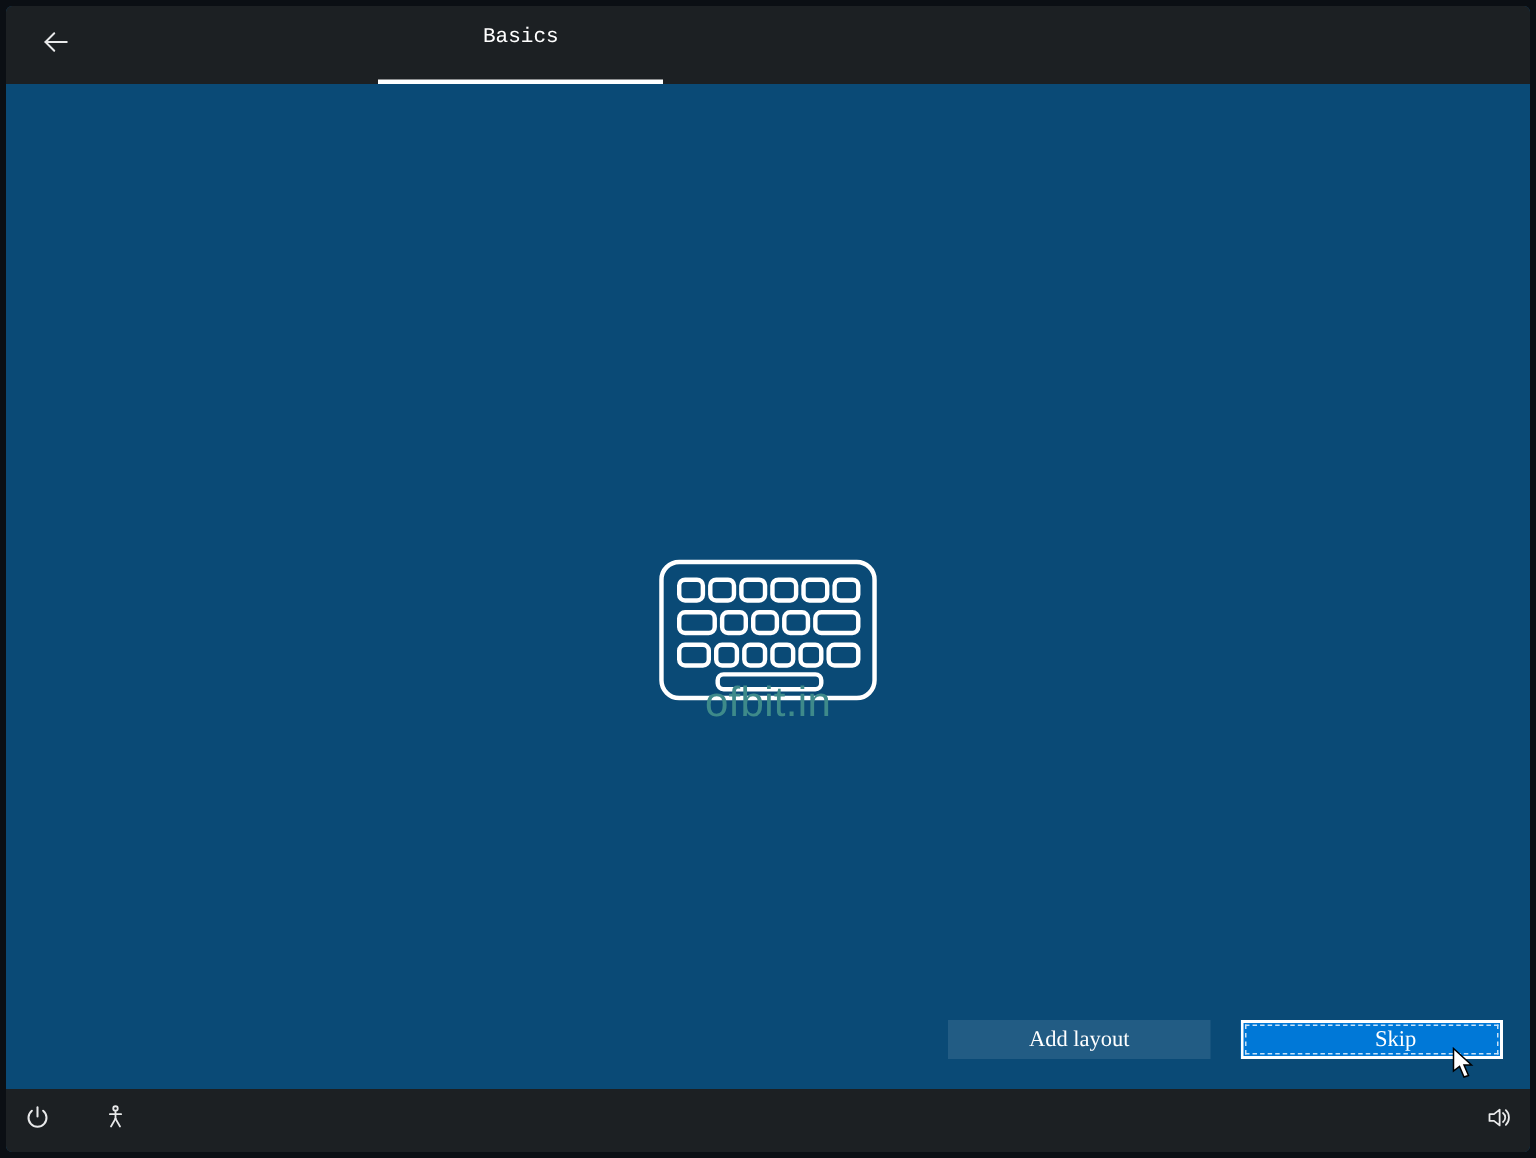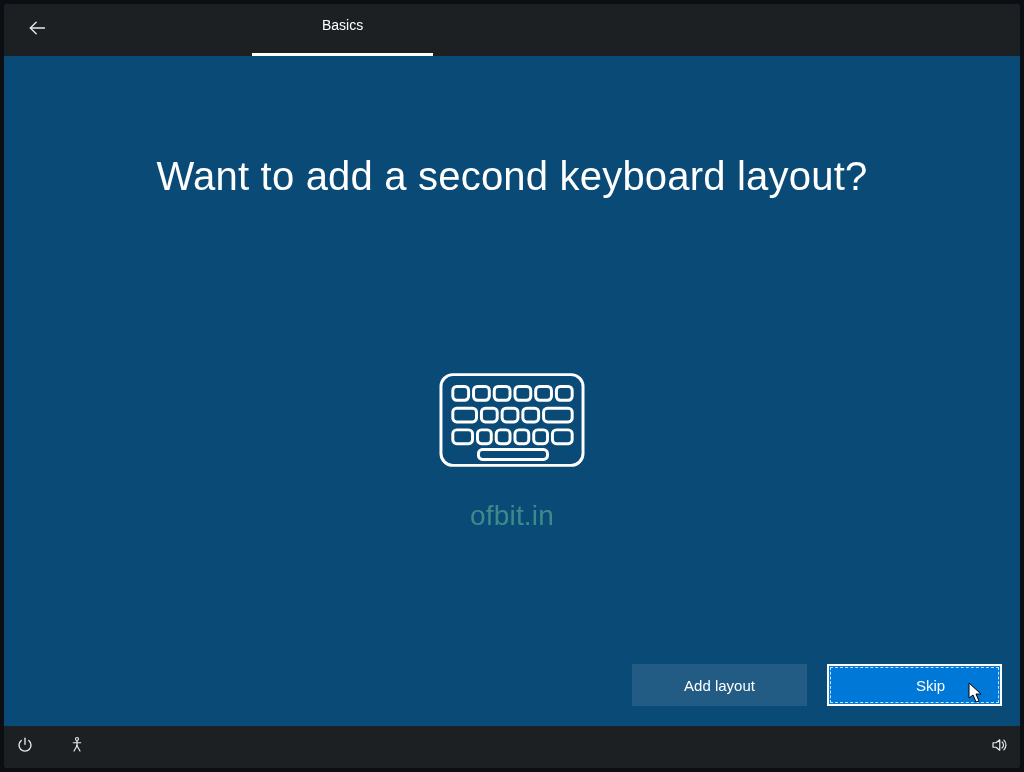--- a/index.html
+++ b/index.html
@@ -35,20 +35,21 @@
       width: 32px; height: 32px;
       display: flex; align-items: center; justify-content: center;
       color: #e8e9ea;
     }
     .back-btn svg { width: 20px; height: 20px; }
     .tab-area {
       margin-left: 248px;
       height: 100%;
       display: flex;
       align-items: flex-end;
+      font-family: Liberation Mono, monospace;
     }
     .tab {
       position: relative;
       padding: 0 70px 10px 70px;
       height: 100%;
       display: flex;
       align-items: center;
       font-size: 14px;
       font-weight: 400;
       color: #ffffff;
@@ -81,45 +82,45 @@
       top: 316px;
       left: 50%;
       transform: translateX(-50%);
       width: 146px;
       height: 96px;
       color: #ffffff;
     }
     .kbd-icon svg { width: 100%; height: 100%; display: block; }
     .watermark {
       position: absolute;
-      top: 444px;
+      top: 396px;
       left: 0; right: 0;
       text-align: center;
       font-size: 28px;
       font-weight: 400;
       color: #3e8a8a;
       letter-spacing: 0.2px;
     }
     .btn-row {
       position: absolute;
       right: 18px;
       bottom: 20px;
       display: flex;
       gap: 20px;
     }
     .btn {
       width: 175px;
-      height: 42px;
+      height: 26px;
       display: flex;
       align-items: center;
       justify-content: center;
       font-size: 15px;
       color: #ffffff;
       border: none;
-      font-family: Liberation Sans, sans-serif;
+      font-family: Liberation Serif, serif;
       cursor: pointer;
     }
     .btn-secondary {
       background: rgba(255,255,255,0.10);
     }
     .btn-primary {
       background: #0078d7;
       position: relative;
       box-shadow: 0 0 0 2px #ffffff inset;
       padding-left: 32px;
@@ -169,21 +170,20 @@
     </div>
     <div class="tab-area">
       <div class="tab">
         <span>Basics</span>
         <div class="tab-underline"></div>
       </div>
     </div>
   </div>
 
   <div class="main">
-    <div class="title">Want to add a second keyboard layout?</div>
 
     <div class="kbd-icon">
       <svg viewBox="0 0 148 96" fill="none" stroke="currentColor" stroke-width="3" stroke-linecap="round" stroke-linejoin="round">
         <rect x="2" y="2" width="144" height="92" rx="12"></rect>
 
         <rect x="14" y="14" width="16" height="14" rx="4"></rect>
         <rect x="35" y="14" width="16" height="14" rx="4"></rect>
         <rect x="56" y="14" width="16" height="14" rx="4"></rect>
         <rect x="77" y="14" width="16" height="14" rx="4"></rect>
         <rect x="98" y="14" width="16" height="14" rx="4"></rect>

